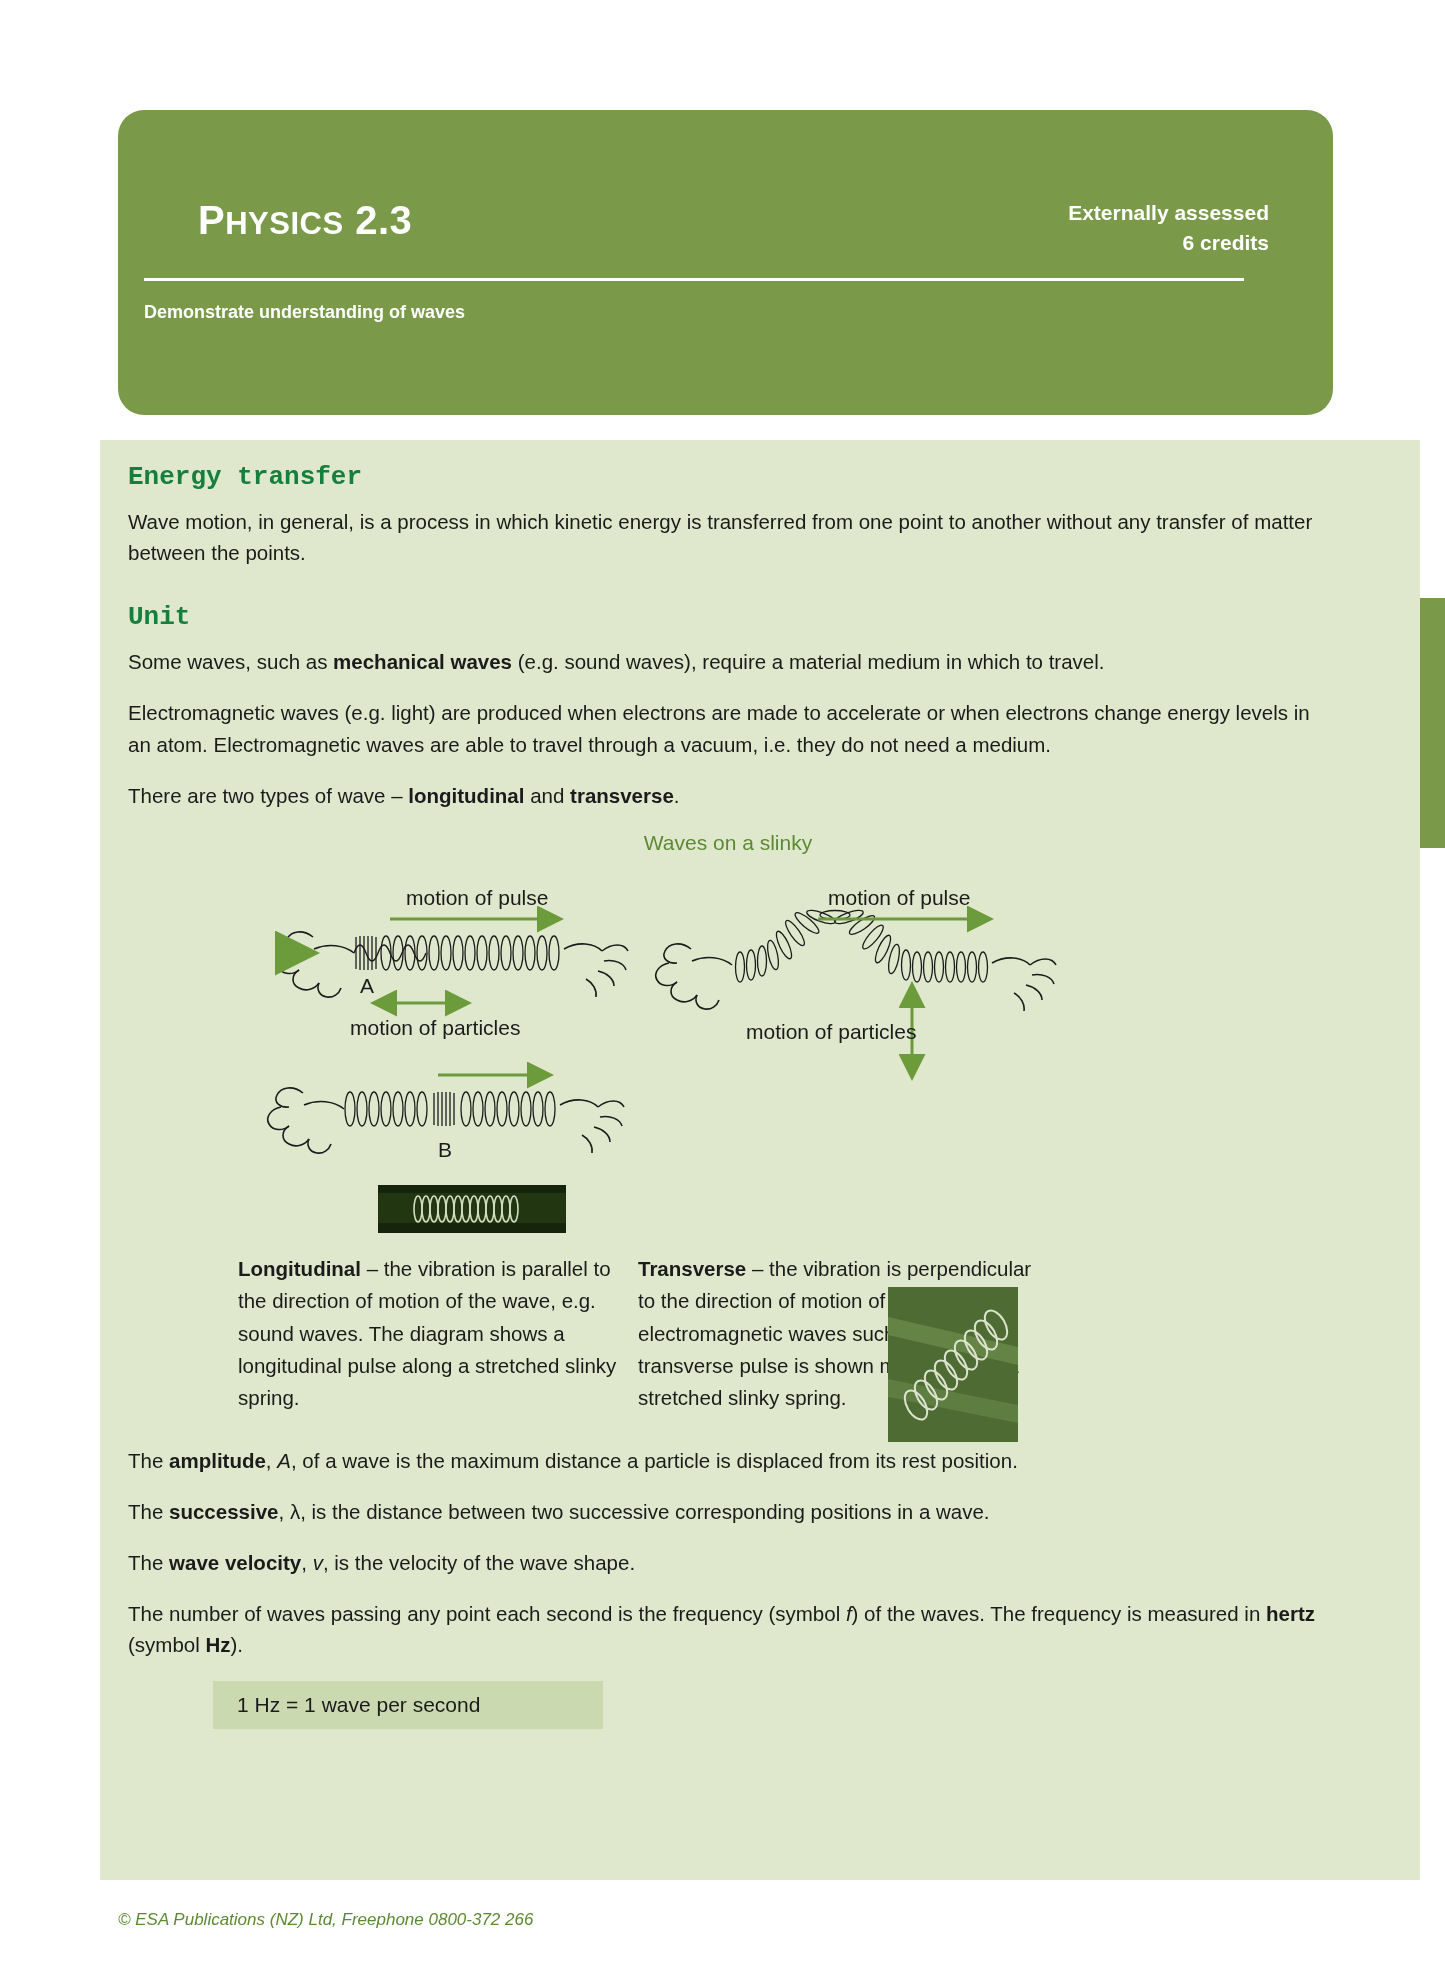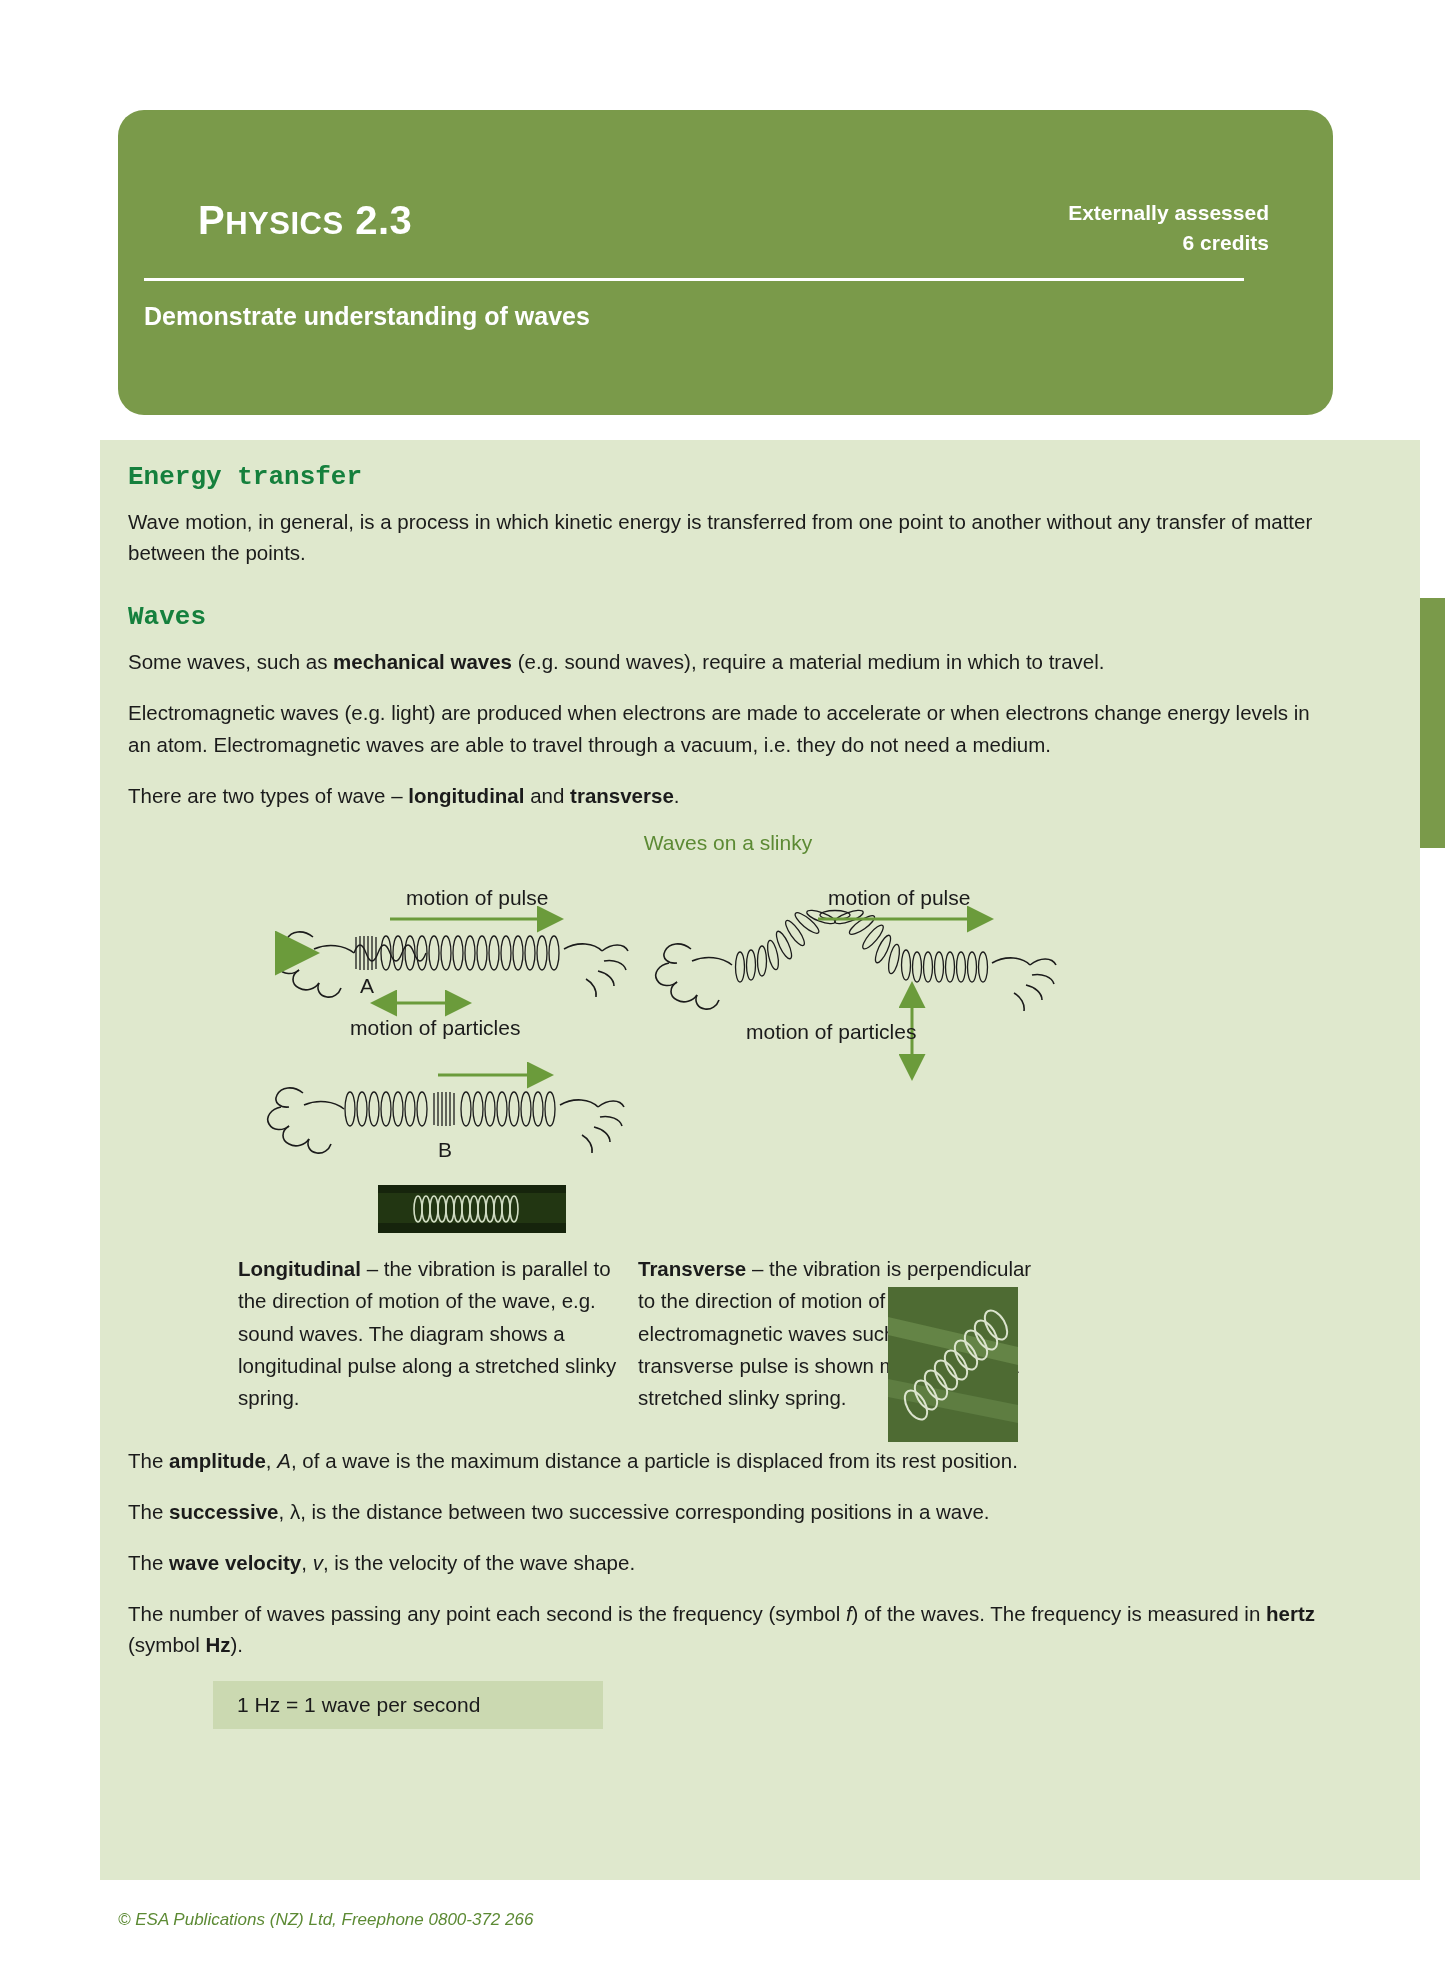--- a/index.html
+++ b/index.html
@@ -69,21 +69,21 @@
     width: 1100px;
     height: 3px;
     background: #ffffff;
   }
   .header-subtitle {
     position: absolute;
     left: 26px;
     top: 192px;
     color: #ffffff;
     font-weight: bold;
-    font-size: 25px;
+    font-size: 18px;
   }
 
   
   .side-tab {
     position: absolute;
     left: 1357px;
     top: 598px;
     width: 88px;
     height: 250px;
     background: #7a9a4a;
@@ -226,21 +226,21 @@
     <div class="side-tab-label">AS 91170</div>
   </div>
 
   <div class="body-panel">
     <div class="content">
 
 
       <h3 class="sec">Energy transfer</h3>
       <p class="body">Wave motion, in general, is a process in which kinetic energy is transferred from one point to another without any transfer of matter between the points.</p>
 
-      <h3 class="sec spaced">Waves</h3>
+      <h3 class="sec spaced">Unit</h3>
 
       <p class="body"><span>Some waves, such as </span><b>mechanical waves</b><span> (e.g. sound waves), require a material medium in which to travel.</span></p>
 
       <p class="body">Electromagnetic waves (e.g. light) are produced when electrons are made to accelerate or when electrons change energy levels in an atom. Electromagnetic waves are able to travel through a vacuum, i.e. they do not need a medium.</p>
 
       <p class="body"><span>There are two types of wave – </span><b>longitudinal</b><span> and </span><b>transverse</b><span>.</span></p>
 
       <div class="diagram-caption">Waves on a slinky</div>
 
       <div class="diagram-area">

